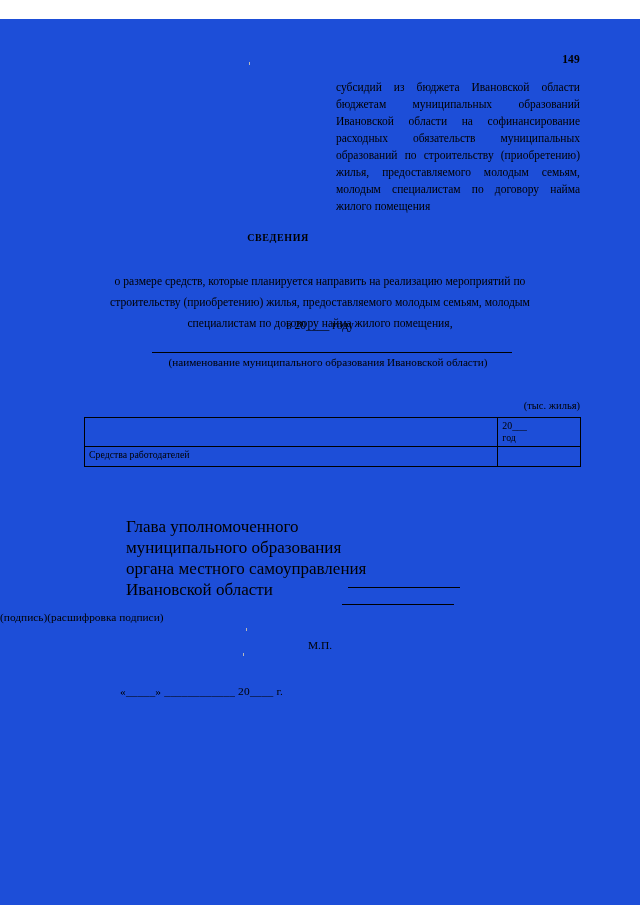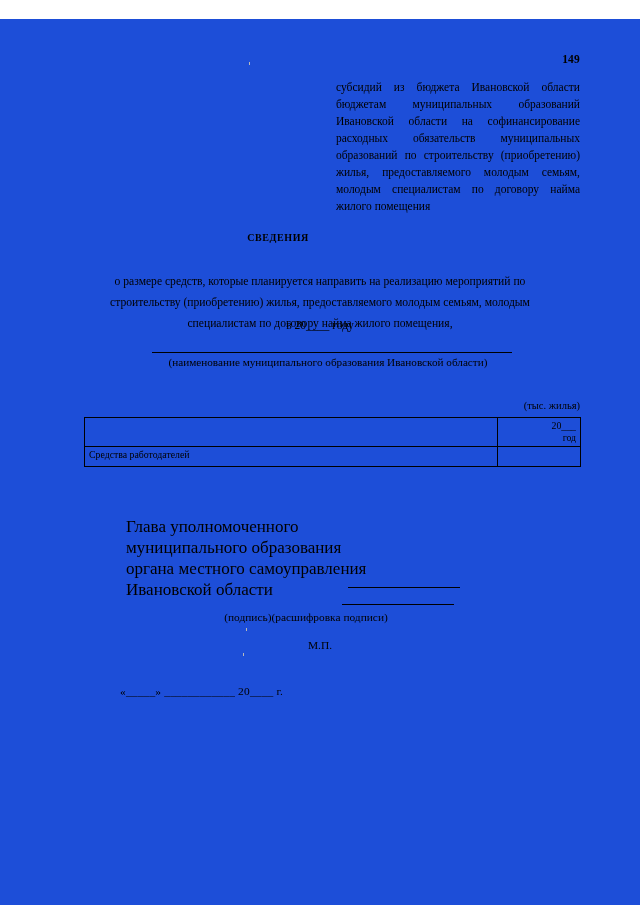--- a/index.html
+++ b/index.html
@@ -111,21 +111,21 @@
     border-collapse: collapse;
     font-size: 9.8px;
   }
   table.fin td {
     border: 1px solid #000;
     padding: 2px 4px;
     vertical-align: top;
     height: 15px;
   }
   td.col-name { width: 421px; }
-  td.col-val  { width: 76px; text-align: right; }
+  td.col-val  { width: 76px; text-align: left; }
   td.head-cell {
     height: 34px;
     vertical-align: top;
   }
   .yearcell {
     font-size: 9.8px;
     line-height: 12px;
   }
   td.row-tall { height: 18px; }
   
@@ -150,23 +150,21 @@
     top: 585px;
     width: 112px;
     border-bottom: 1px solid #000;
     height: 0;
   }
   .sig-caption {
     position: absolute;
     left: 0;
     top: 592px;
     width: 552px;
-    text-align: center;
     font-size: 11.4px;
-    padding-left: 60px;
     box-sizing: border-box;
   }
   .mp {
     position: absolute;
     left: 0;
     top: 620px;
     width: 640px;
     text-align: center;
     font-size: 11.4px;
     box-sizing: border-box;

